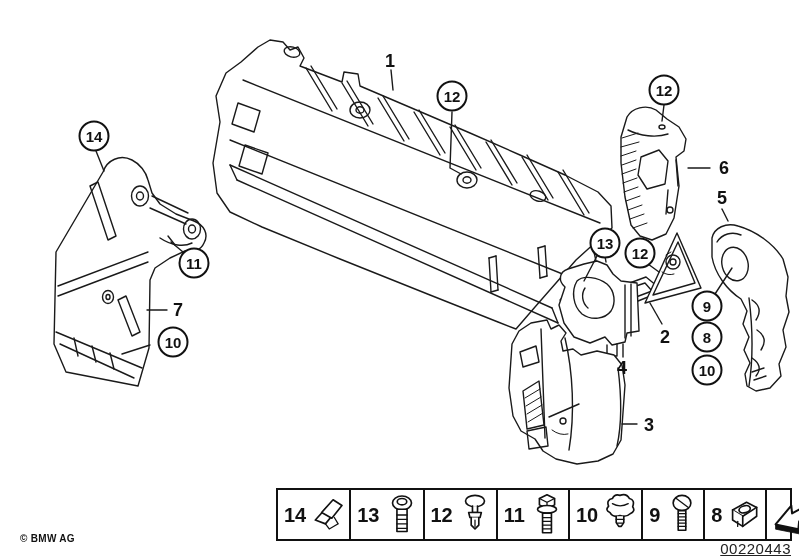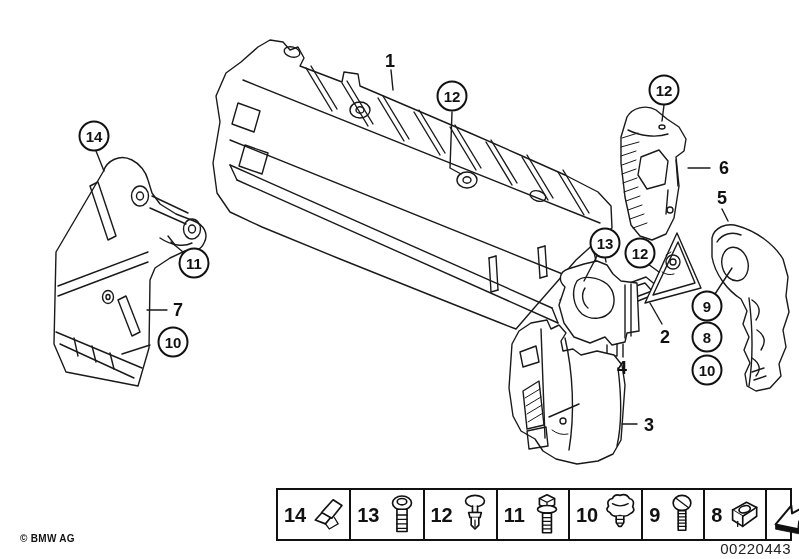--- a/index.html
+++ b/index.html
@@ -30,21 +30,21 @@
   .legend-cell{
     flex:1;display:flex;align-items:center;gap:3px;
     padding:2px 2px 2px 6px;box-sizing:border-box;border-right:2px solid #111;
   }
   .legend-cell:last-child{border-right:none;}
   .legend-cell.arrow-cell{flex:0.92;justify-content:center;padding:2px;}
   .legend-num{font-size:20px;font-weight:bold;line-height:1;}
   .legend-icon{width:38px;height:46px;flex:0 0 auto;}
   .arrow-cell .legend-icon{width:54px;height:44px;}
   .copyright{position:absolute;left:20px;top:533px;font-size:10px;font-weight:700;letter-spacing:.3px;}
-  .docnum{position:absolute;right:8px;top:540px;font-size:15px;color:#222;letter-spacing:.5px;}
+  .docnum{position:absolute;right:8px;top:540px;font-size:15px;color:#222;letter-spacing:.5px;text-decoration:underline;}
   .icon-defs{position:absolute;width:0;height:0;overflow:hidden;}
   .sym{fill:#fff;stroke:#111;stroke-width:2.6;stroke-linejoin:round;stroke-linecap:round;}
   .sym-fill{fill:#111;stroke:#111;stroke-width:1;stroke-linejoin:round;}
   .sym-thin{fill:none;stroke:#111;stroke-width:2;stroke-linecap:round;}
 </style>
 </head>
 <body>
 
 <div class="canvas">
 

